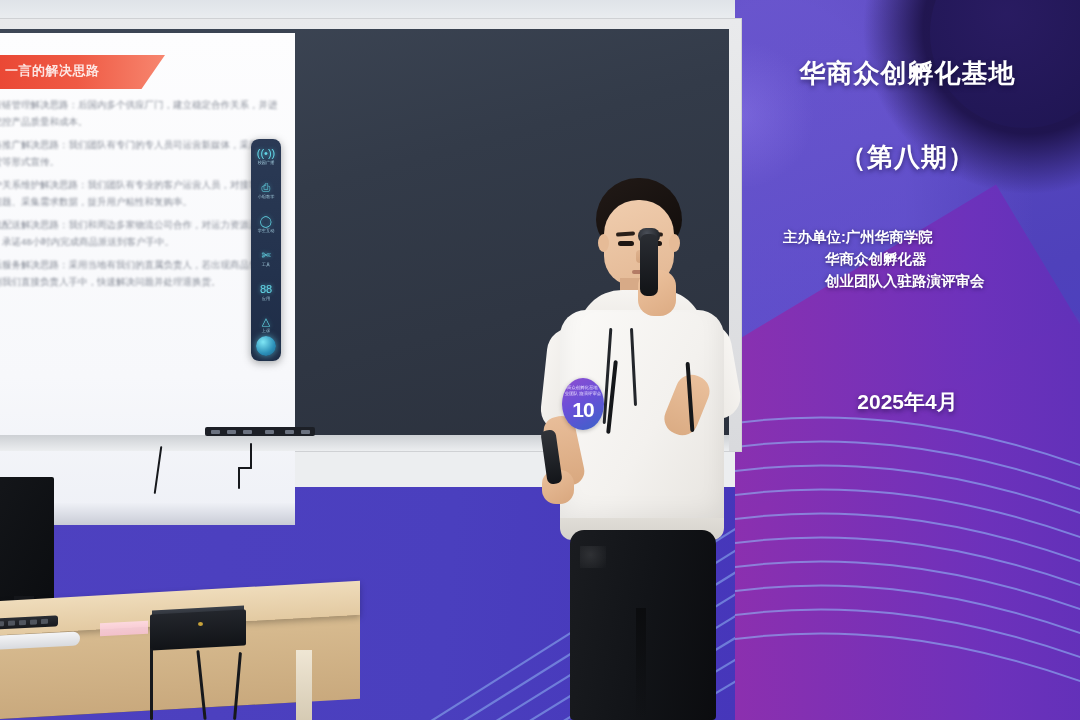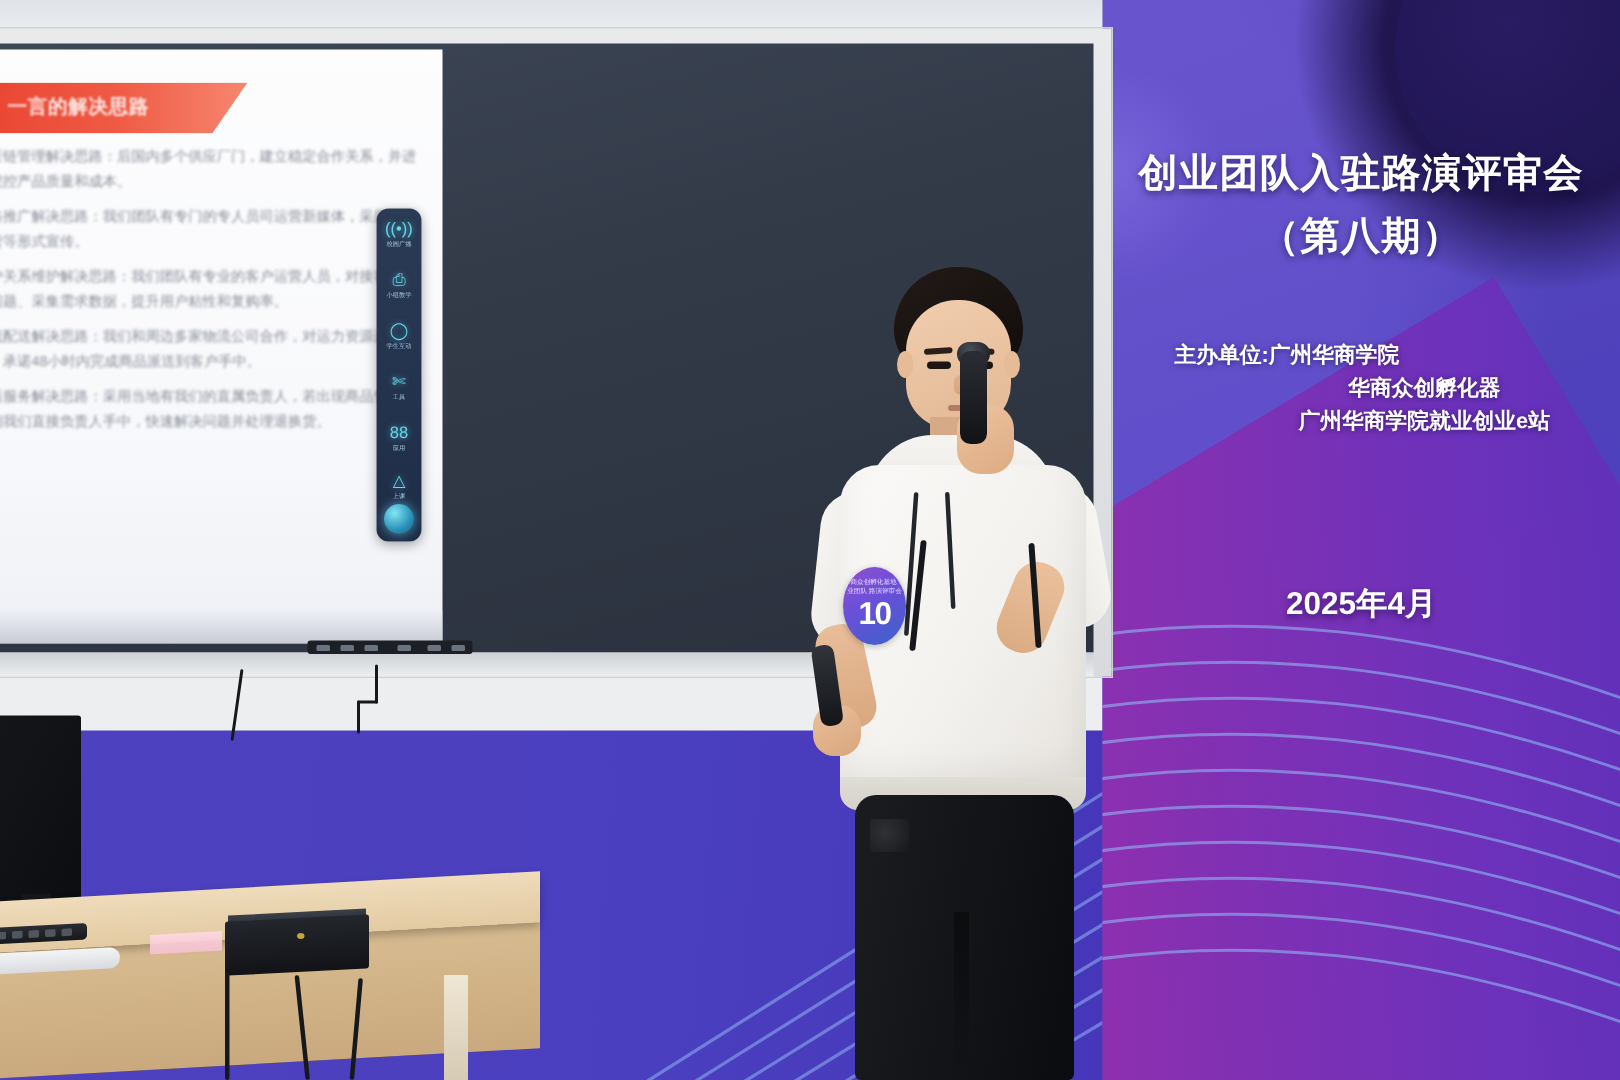--- a/index.html
+++ b/index.html
@@ -40,37 +40,37 @@
   .b-title{position:absolute;left:0;right:0;text-align:center;color:#fff;
         font-weight:700;letter-spacing:1px;
         text-shadow:0 2px 5px rgba(10,6,40,.55);}
   .b-t1{top:56px;font-size:26px;}
   .b-t2{top:98px;font-size:26px;}
   .b-t3{top:140px;font-size:26px;text-align:center;}
   .b-org{position:absolute;left:12px;right:6px;color:#fff;font-size:14.5px;
         font-weight:700;line-height:22px;text-shadow:0 1px 4px rgba(10,6,40,.55);}
   .b-org div{white-space:nowrap;}
   .org-a{text-align:left;padding-left:36px;}
-  .org-b{text-align:center;padding-left:78px;}
+  .org-b{text-align:left;padding-left:78px;}
   .b-date{position:absolute;left:0;right:0;top:388px;text-align:center;color:#fff;
         font-size:21px;font-weight:700;text-shadow:0 2px 5px rgba(10,6,40,.55);}
 
   
   .wall-blue{position:absolute;left:0;top:487px;width:740px;height:233px;
         background:linear-gradient(95deg,#4e41c0,#4a3fbe 60%,#4636ba);overflow:hidden;}
   .wall-blue-lines{position:absolute;right:-30px;top:-40px;width:360px;height:300px;}
 
   
   .board-frame{position:absolute;left:-6px;top:18px;width:746px;height:432px;
         background:linear-gradient(180deg,#e9eaec,#d9dadd);
         border:1px solid #cfd1d4;}
   .board-screen{position:absolute;left:4px;top:10px;width:730px;height:406px;
         background:linear-gradient(165deg,#3e4756 0%,#333b49 40%,#2b313d 100%);}
   
-  .slide{position:absolute;left:0px;top:4px;width:296px;height:396px;
+  .slide{position:absolute;left:0px;top:4px;width:296px;height:492px;
         background:linear-gradient(180deg,#fdfdfe 0%,#f7f8fb 70%,#eef0f6 100%);
         overflow:hidden;}
   .slide-banner{position:absolute;left:-30px;top:22px;width:196px;height:34px;
         background:linear-gradient(90deg,#e8412f 0%,#ef5a44 55%,#f7866f 100%);
         clip-path:polygon(0 0,100% 0,88% 100%,0 100%);}
   .slide-banner span{position:absolute;left:36px;top:7px;color:#fff;
         font-size:13px;font-weight:700;letter-spacing:.5px;filter:blur(.6px);opacity:.85;}
   .slide-body{position:absolute;left:-16px;top:64px;width:300px;
         color:#5a6170;font-size:9.5px;line-height:16.5px;filter:blur(1.1px);opacity:.72;}
   .slide-body p{margin:0 0 7px 0;}
@@ -233,27 +233,27 @@
         <path d="M0 142 C150 106 300 122 470 192"></path>
         <path d="M0 166 C150 130 300 146 470 216"></path>
         <path d="M0 190 C150 154 300 170 470 240"></path>
         <path d="M0 214 C150 178 300 194 470 264"></path>
         <path d="M0 238 C150 202 300 218 470 288"></path>
         <path d="M0 262 C150 226 300 242 470 312"></path>
       </g>
     </svg>
 
     <div class="b-text">
-      <div class="b-title b-t2">创业团队入驻路演评审会</div>
+      <div class="b-title b-t1">华商众创孵化基地</div>
       <div class="b-title b-t3">（第八期）</div>
 
       <div class="b-org" style="top:226px">
         <div class="org-a">主办单位:广州华商学院</div>
         <div class="org-b">华商众创孵化器</div>
-        <div class="org-b">广州华商学院就业创业e站</div>
+        <div class="org-b">创业团队入驻路演评审会</div>
       </div>
 
       <div class="b-date">2025年4月</div>
     </div>
   </div>
 
   <div class="board-frame">
     <div class="board-screen">
 
       <div class="slide">

